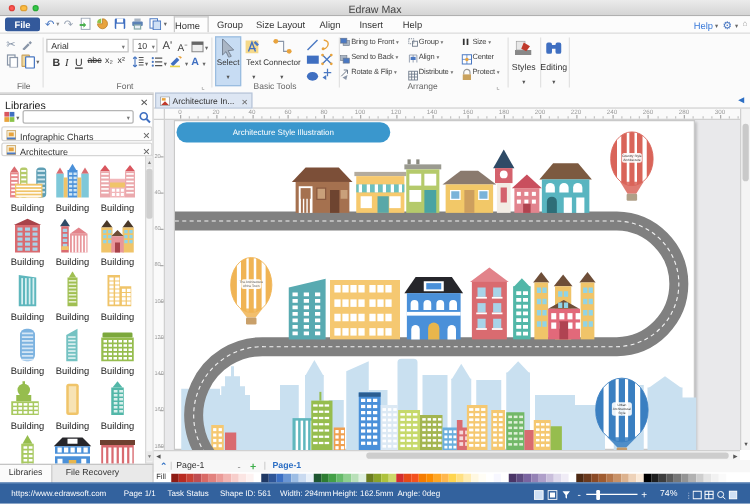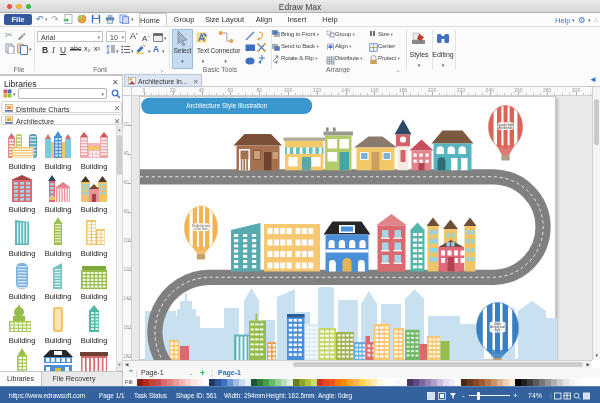--- a/index.html
+++ b/index.html
@@ -213,21 +213,21 @@
       <svg class="a" style="left:110.5px;top:13px" width="10" height="10" viewBox="0 0 10 10">
         <circle cx="4" cy="4" r="2.8" fill="none" stroke="#3f6fc1" stroke-width="1.3"></circle>
         <path d="M6.2 6.2 L9 9" stroke="#3f6fc1" stroke-width="1.5"></path>
       </svg>
       <div class="a" style="left:1px;top:25.5px;width:121px;height:11.5px;background:#fdfdfd;border:1px solid #d5d5d5;border-radius:2px">
         <svg class="a" style="left:3px;top:1.5px" width="8" height="8" viewBox="0 0 8 8">
           <rect x="0.5" y="0.5" width="7" height="7" fill="#f5f0e0" stroke="#c9a25e" stroke-width="0.7"></rect>
           <rect x="2" y="2" width="4" height="3" fill="#e8a33d"></rect>
           <rect x="0.5" y="6" width="7" height="1.5" fill="#4a78c2"></rect>
         </svg>
-        <span class="a" style="left:14px;top:2.5px;font-size:7.2px;color:#333">Distribute Charts</span>
+        <span class="a" style="left:14px;top:2.5px;font-size:7.2px;color:#333">Infographic Charts</span>
         <span class="a" style="left:112px;top:2px;font-size:7.5px;color:#666">✕</span>
       </div>
       <div class="a" style="left:1px;top:38px;width:121px;height:11.5px;background:#fdfdfd;border:1px solid #d5d5d5;border-radius:2px">
         <svg class="a" style="left:3px;top:1.5px" width="8" height="8" viewBox="0 0 8 8">
           <rect x="0.5" y="0.5" width="7" height="7" fill="#f5f0e0" stroke="#c9a25e" stroke-width="0.7"></rect>
           <rect x="2" y="2" width="4" height="3" fill="#e8a33d"></rect>
           <rect x="0.5" y="6" width="7" height="1.5" fill="#4a78c2"></rect>
         </svg>
         <span class="a" style="left:14px;top:2.5px;font-size:7.2px;color:#333">Architecture</span>
         <span class="a" style="left:112px;top:2px;font-size:7.5px;color:#666">✕</span>

